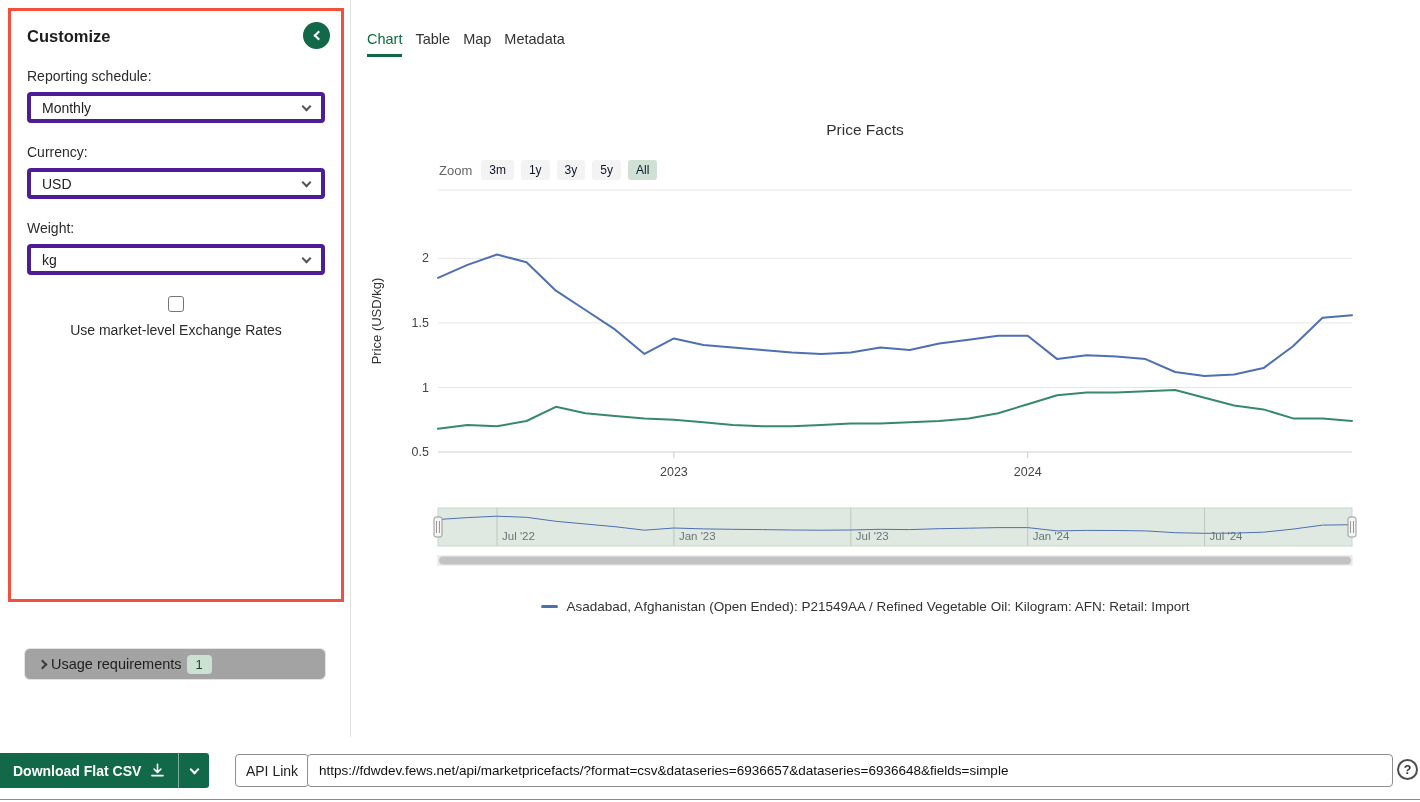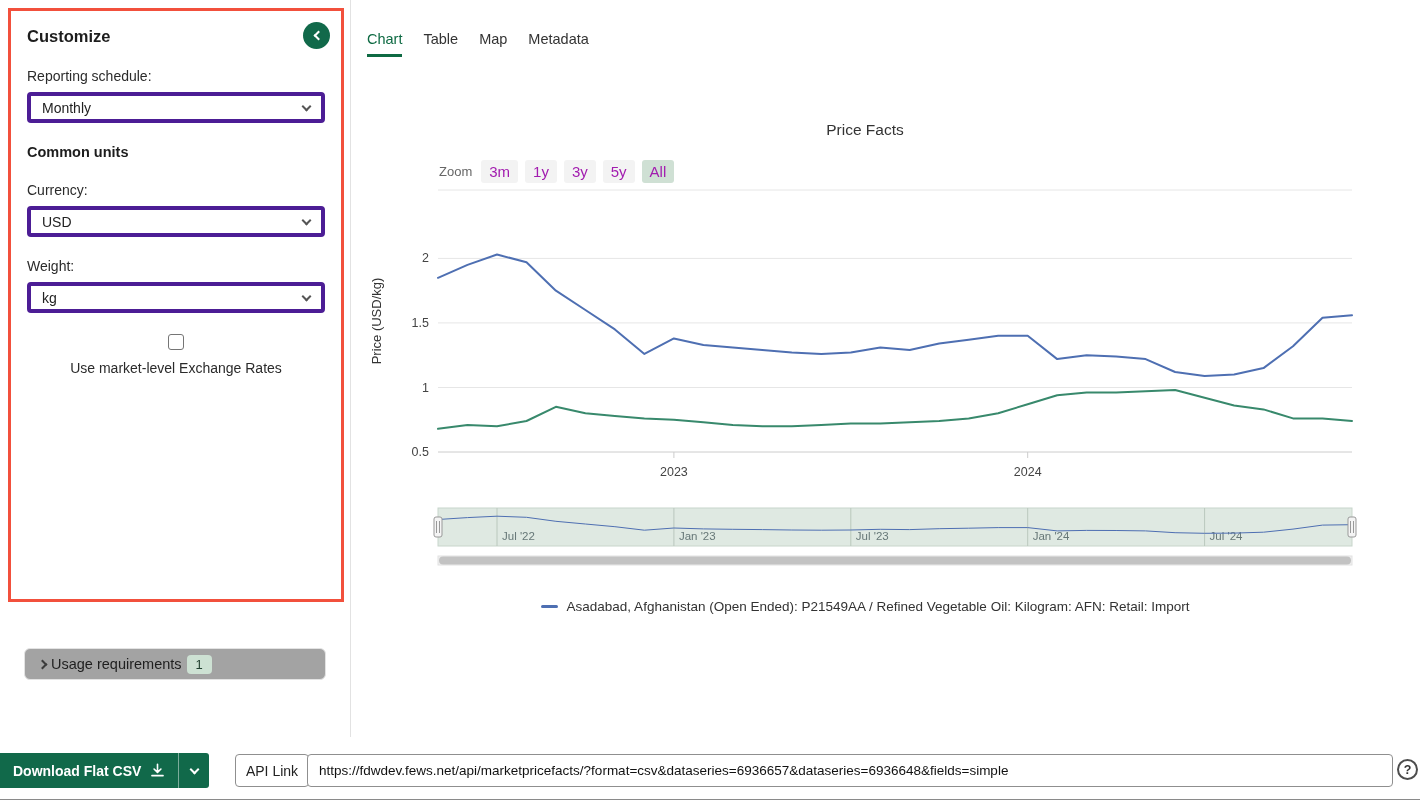--- a/index.html
+++ b/index.html
@@ -26,30 +26,30 @@
   .checkbox-row span.lbl { font-size:14px; color:#2b2b2b; }
 
   #sidebar-divider { position:absolute; left:350px; top:0; width:1px; height:737px; background:#e2e2e2; }
 
   #usage-req { position:absolute; left:24px; top:648px; width:302px; height:32px; background:#a3a3a3; border:1px solid #e3e3e3; border-radius:6px; display:flex; align-items:center; gap:5px; padding:0 14px; cursor:pointer; }
   #usage-req .chev { width:7px; height:7px; color:#3c3c3c; }
   #usage-req .lbl { font-size:14.5px; color:#1f1f1f; }
   .badge { background:#cde1d3; color:#1f3f2e; font-size:13px; border-radius:4px; padding:2px 9px; }
 
   
-  #tabs { position:absolute; left:367px; top:31px; display:flex; gap:21px; }
+  #tabs { position:absolute; left:367px; top:31px; display:flex; gap:13px; }
   .tab { font-size:14.5px; color:#333; padding-bottom:10px; position:relative; cursor:pointer; }
   .tab.active { color:#0e6a43; }
   .tab.active::after { content:""; position:absolute; left:0; right:0; bottom:0; height:3px; background:#0e6a43; }
 
   
   #chart-title { position:absolute; left:365px; top:121px; width:1000px; text-align:center; font-size:15.5px; color:#333; }
   #zoom-row { position:absolute; left:439px; top:160px; display:flex; align-items:center; gap:7px; }
   #zoom-row .zoom-label { font-size:13px; color:#666; margin-right:2px; }
-  .zoom-btn { font-size:15px; color:#a21caf; background:#f3f3f3; border-radius:3px; padding:3px 8px; cursor:pointer; }
+  .zoom-btn { font-size:12px; color:#0f172a; background:#f3f3f3; border-radius:3px; padding:3px 8px; cursor:pointer; }
   .zoom-btn.selected { background:#cfe0d4; }
   #chart-svg { position:absolute; left:365px; top:185px; }
   #nav-svg { position:absolute; left:365px; top:500px; }
   svg text { font-family:"Liberation Sans", sans-serif; }
 
   
   #legend { position:absolute; left:365px; top:579px; width:1000px; display:flex; justify-content:center; }
   #legend .inner { display:flex; flex-direction:column; gap:9px; align-items:flex-start; }
   .legend-item { display:flex; align-items:center; gap:9px; cursor:pointer;margin-top:20px; }
   .legend-swatch { width:17px; height:3px; border-radius:1.5px; flex:0 0 auto; }
@@ -77,21 +77,20 @@
     <button id="collapse-btn">
       <span class="chev left"></span>
     </button>
 
     <div class="field-label">Reporting schedule:</div>
     <div class="select">
       <span>Monthly</span>
       <span class="chev"></span>
     </div>
 
-    <div class="section-heading">Common units</div>
 
     <div class="field-label">Currency:</div>
     <div class="select">
       <span>USD</span>
       <span class="chev"></span>
     </div>
 
     <div class="field-label">Weight:</div>
     <div class="select">
       <span>kg</span>

